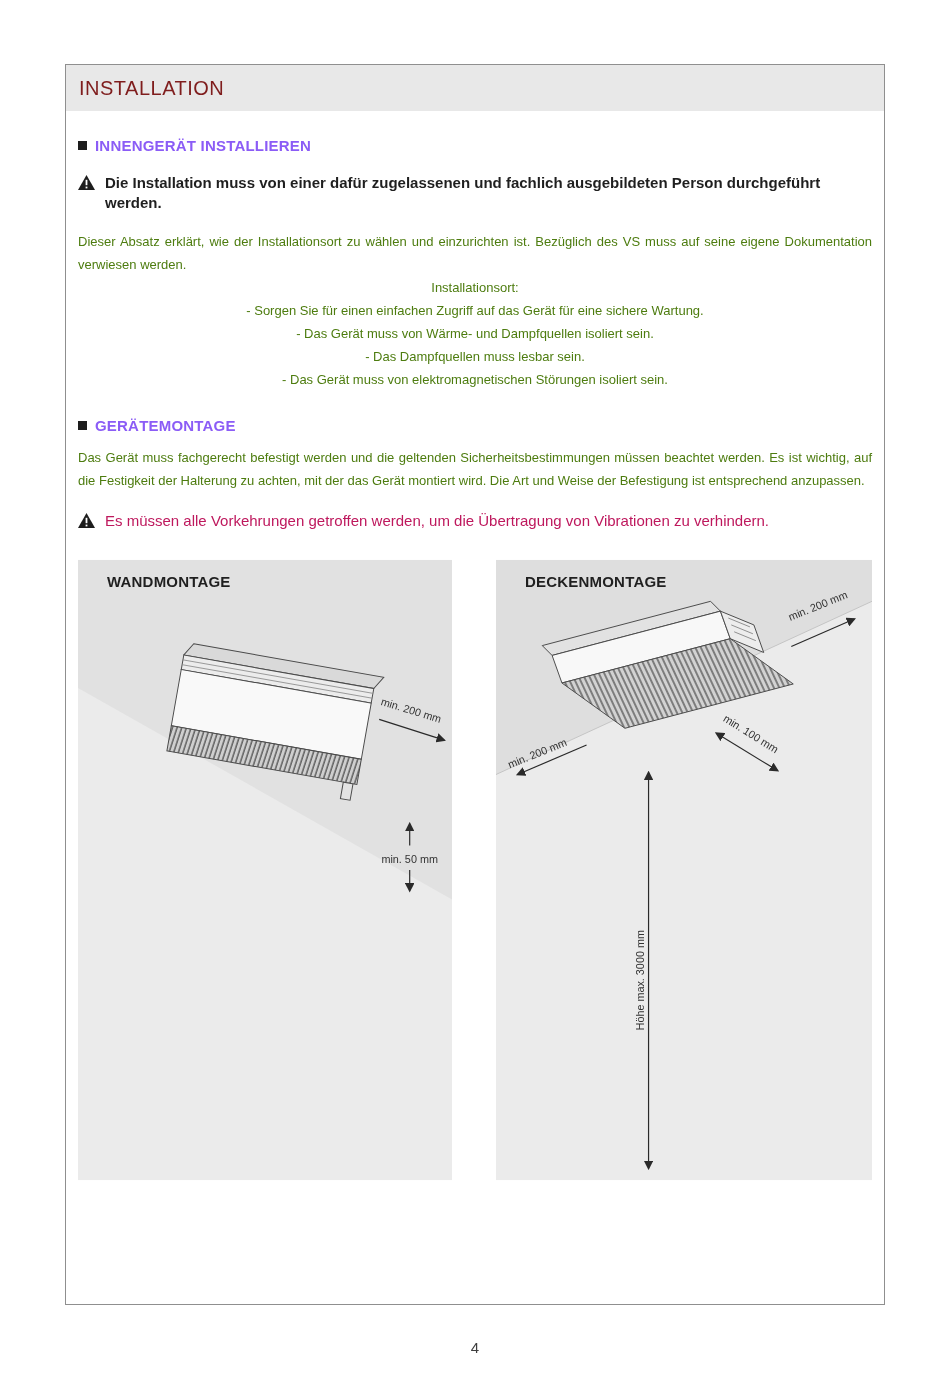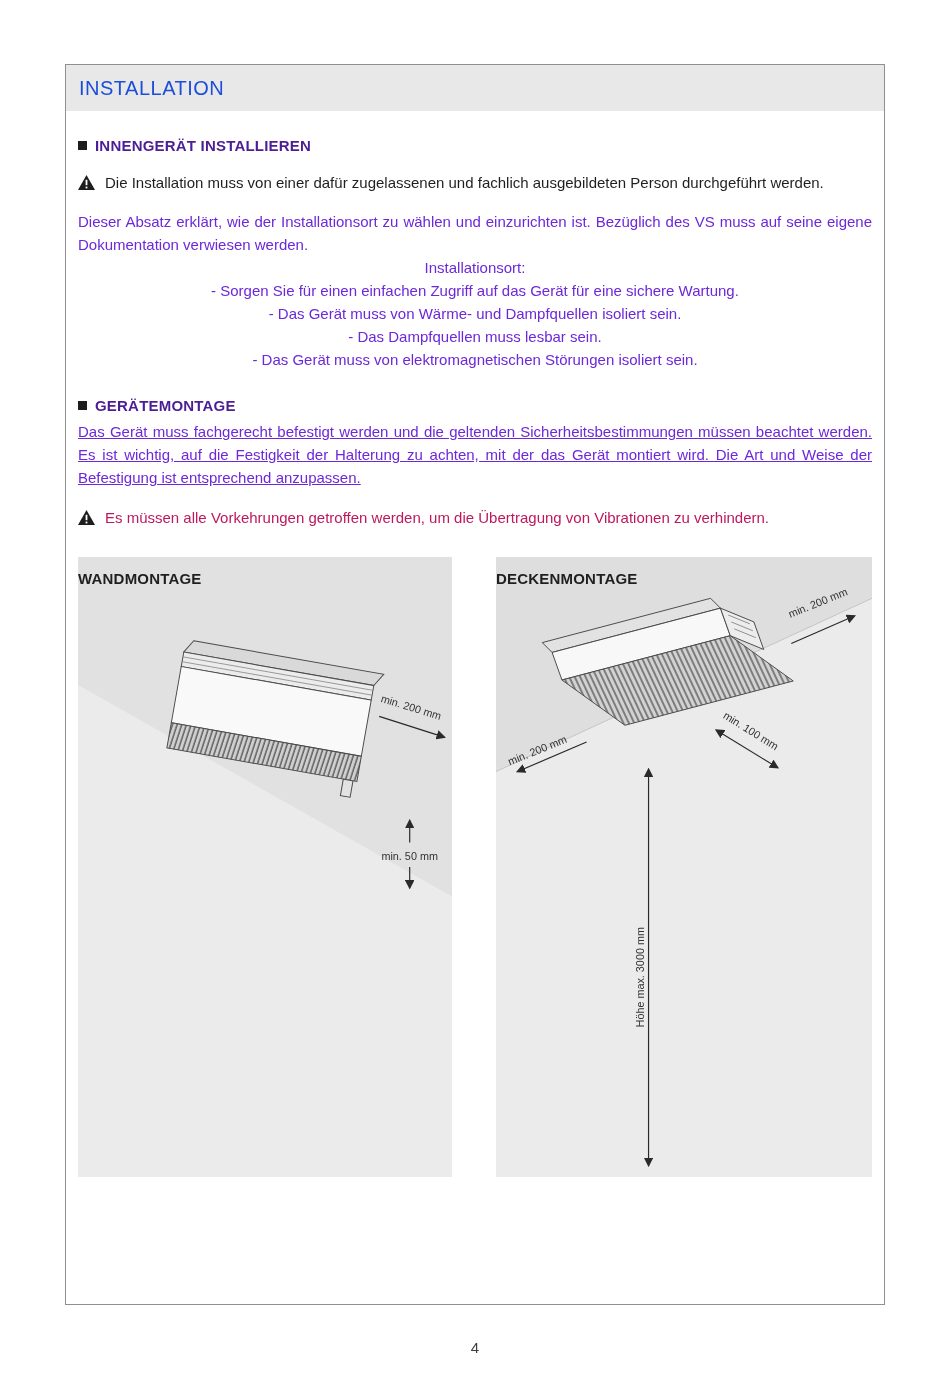--- a/index.html
+++ b/index.html
@@ -9,44 +9,44 @@
     font-family:"Liberation Sans", sans-serif; color:#3b3b3b;
   }
   .frame {
     position:absolute; left:65px; top:64px; width:820px; height:1241px;
     border:1px solid #8f8f8f; background:#fff;
   }
   .band {
     height:46px; background:#e8e8e8; display:flex; align-items:center;
     padding:0 13px;
   }
-  .band h1 { font-size:20px; font-weight:400; color:#1d4ed8; letter-spacing:.5px; }
+  .band h1 { font-size:20px; font-weight:400; color:#7f1d1d; letter-spacing:.5px; }
   .content { padding:0 12px; }
   .sec-head {
     display:flex; align-items:center; gap:8px; margin-top:26px;
-    font-weight:700; font-size:15px; color:#4c1d95; letter-spacing:.2px;text-align:right;
+    font-weight:700; font-size:15px; color:#8b5cf6; letter-spacing:.2px;text-align:right;
   }
   .sq { width:9px; height:9px; background:#1d1d1d; flex:0 0 auto; }
   .warn {
     display:flex; gap:10px; align-items:flex-start; margin-top:19px;
     font-size:15px; line-height:20px;
   }
-  .warn .wtxt { font-weight:400; color:#1f1f1f; }
+  .warn .wtxt { font-weight:700; color:#1f1f1f; }
   .warn.regular .wtxt { font-weight:400; color:#be185d; }
   .warn svg { flex:0 0 auto; margin-top:2px; }
-  .bodytext { margin-top:17px; font-size:15px; line-height:23px; color:#6d28d9; }
+  .bodytext { margin-top:17px; font-size:13px; line-height:23px; color:#4d7c0f; }
   .bodytext p.j { text-align:justify; }
   .bodytext p.l { text-align:center; }
-  .sec2-body { margin-top:6px;text-decoration:underline; }
+  .sec2-body { margin-top:12px; }
   .panels { display:flex; gap:44px; margin-top:24px; }
   .panel { position:relative; height:630px; overflow:hidden; }
   .panel.left  { width:380px; }
   .panel.right { width:382px; }
   .panel-title {
-    position:absolute; left:0; top:18px; z-index:2;
+    position:absolute; left:29px; top:18px; z-index:2;
     font-weight:700; font-size:15px; color:#1f1f1f; letter-spacing:.2px;
   }
   .panel svg.diagram { position:absolute; left:0; top:0; width:100%; height:100%; display:block; }
   .pagenum {
     position:absolute; left:0; right:0; bottom:22px; text-align:center;
     font-size:15px; color:#3f3f3f;
   }
   svg text { font-family:"Liberation Sans", sans-serif; }
 </style>
 </head>

